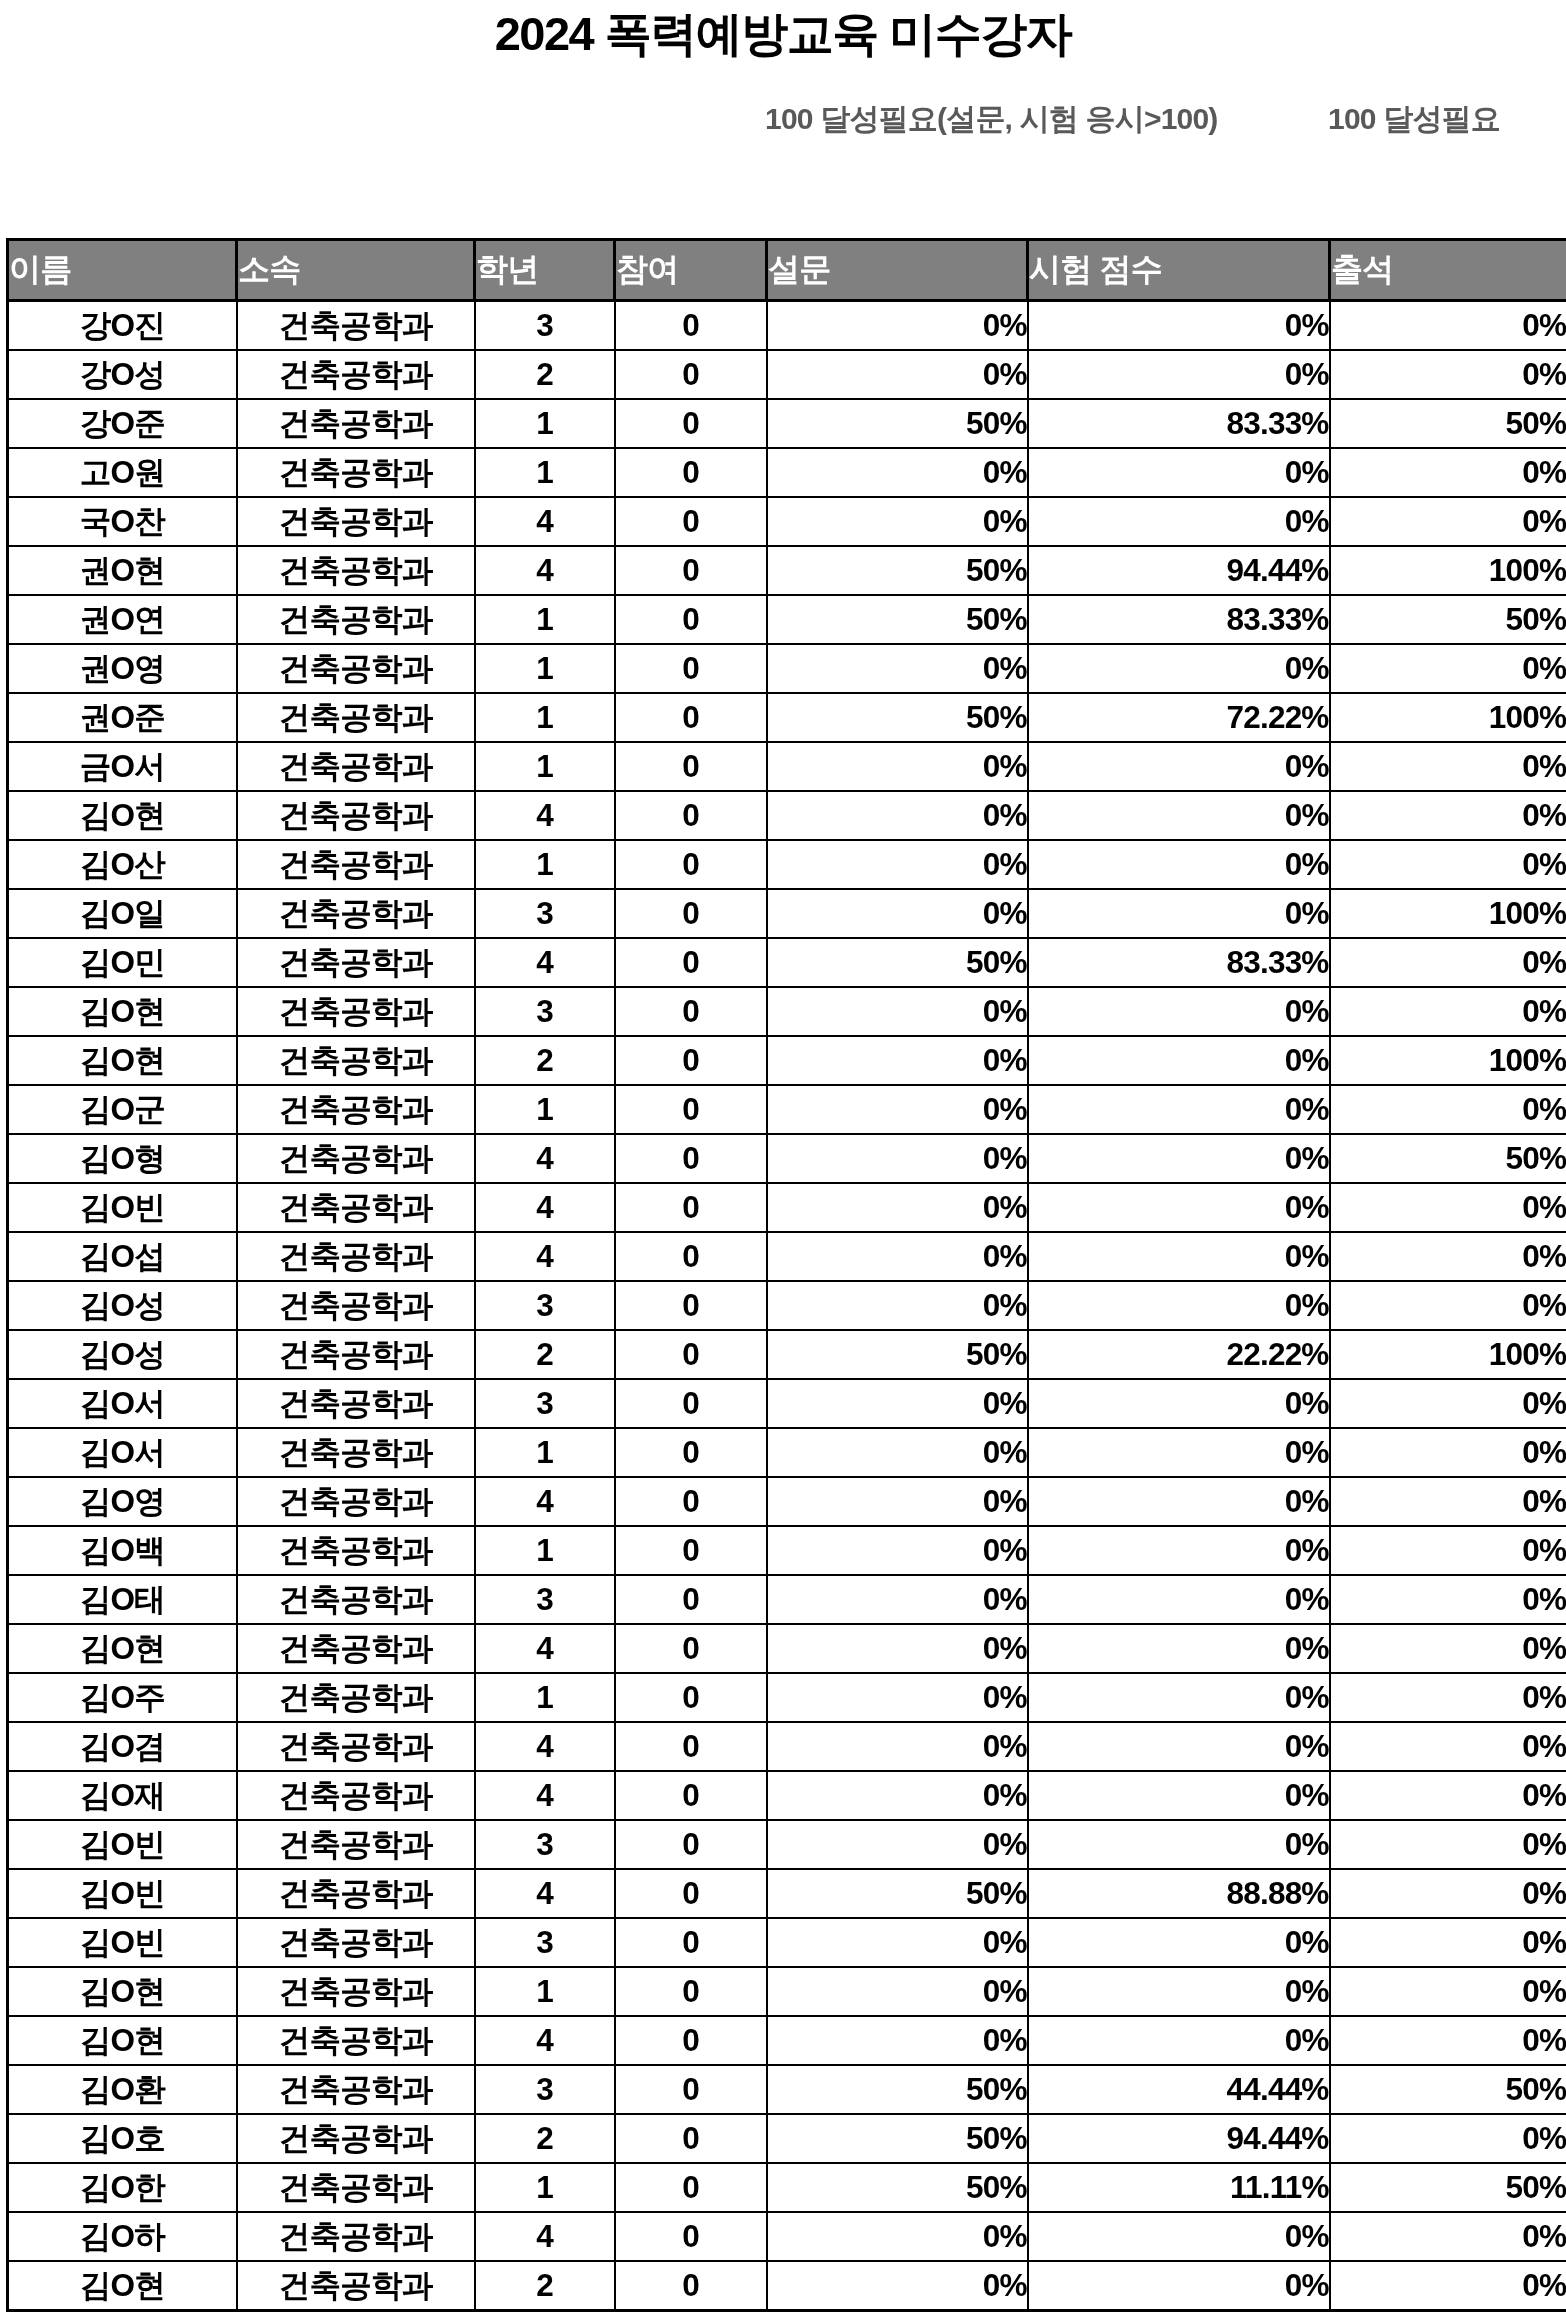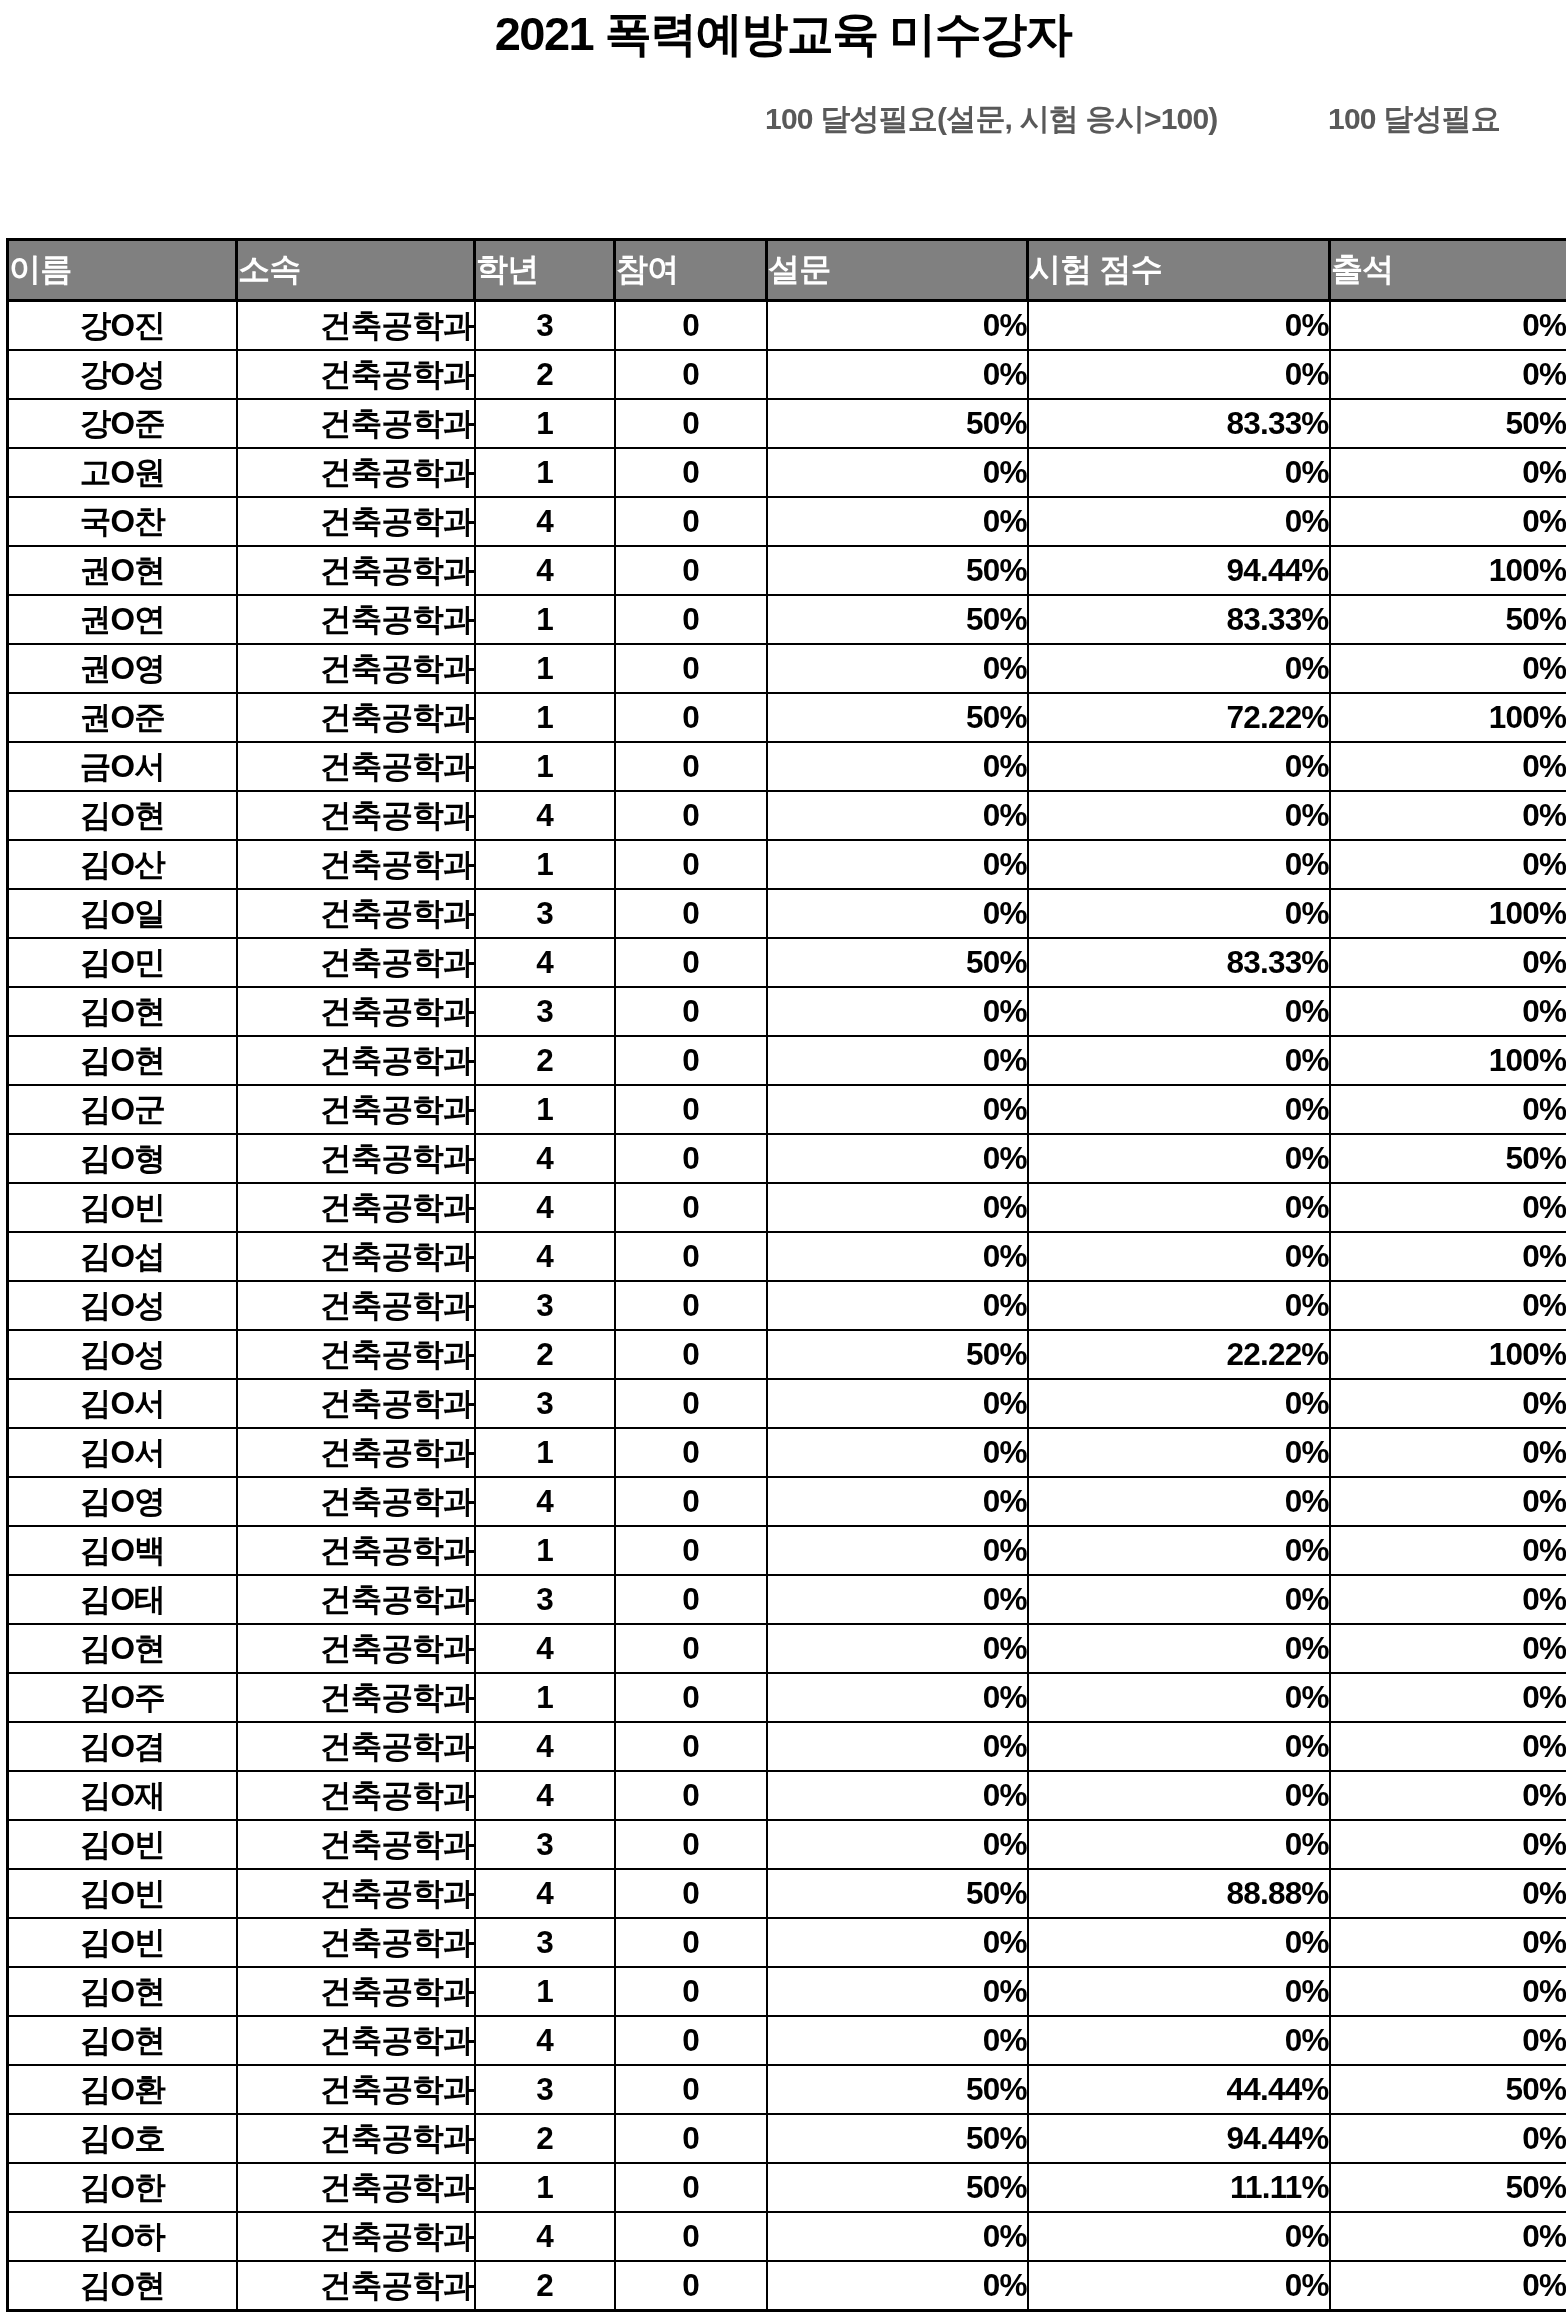--- a/index.html
+++ b/index.html
@@ -77,30 +77,30 @@
     font-weight: bold;
     letter-spacing: -0.8px;
     color: #000000;
     border: 2.3px solid var(--border);
     vertical-align: middle;
     padding: 0;
     white-space: nowrap;
     overflow: hidden;
   }
   td.c-name { text-align: center; }
-  td.c-dept { text-align: right; padding-left: 10.8px; }
+  td.c-dept { text-align: center; padding-left: 10.8px; }
   td.c-year, td.c-part { text-align: center; }
   td.c-pct { text-align: right; padding-right: 12.3px; }
 </style>
 </head>
 <body>
 
 <div class="page">
 
-  <div class="title">2021 폭력예방교육 미수강자</div>
+  <div class="title">2024 폭력예방교육 미수강자</div>
 
   <div class="notes">
     <div class="note note-survey">
       <div>100 달성필요</div>
       <div>(설문, 시험 응</div>
       <div>시&gt;100)</div>
     </div>
     <div class="note note-exam">
     </div>
     <div class="note note-attendance">

